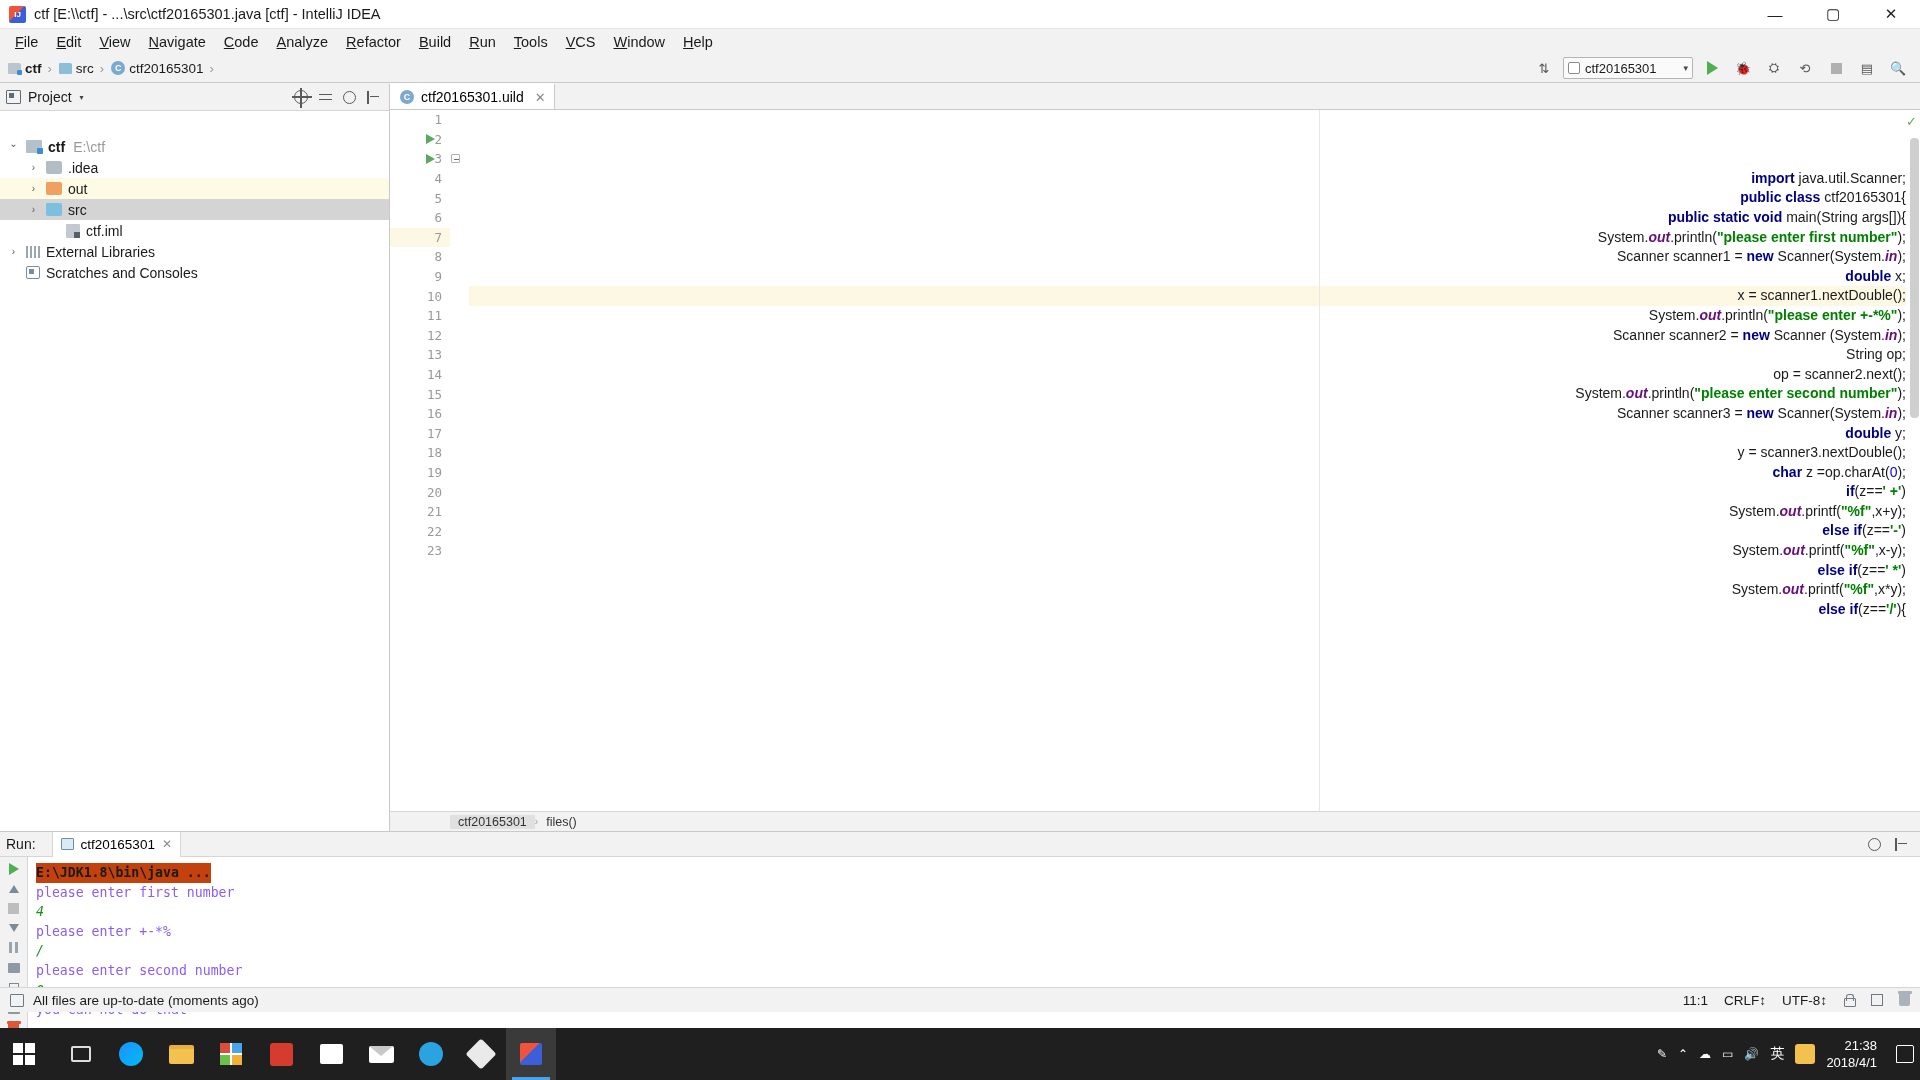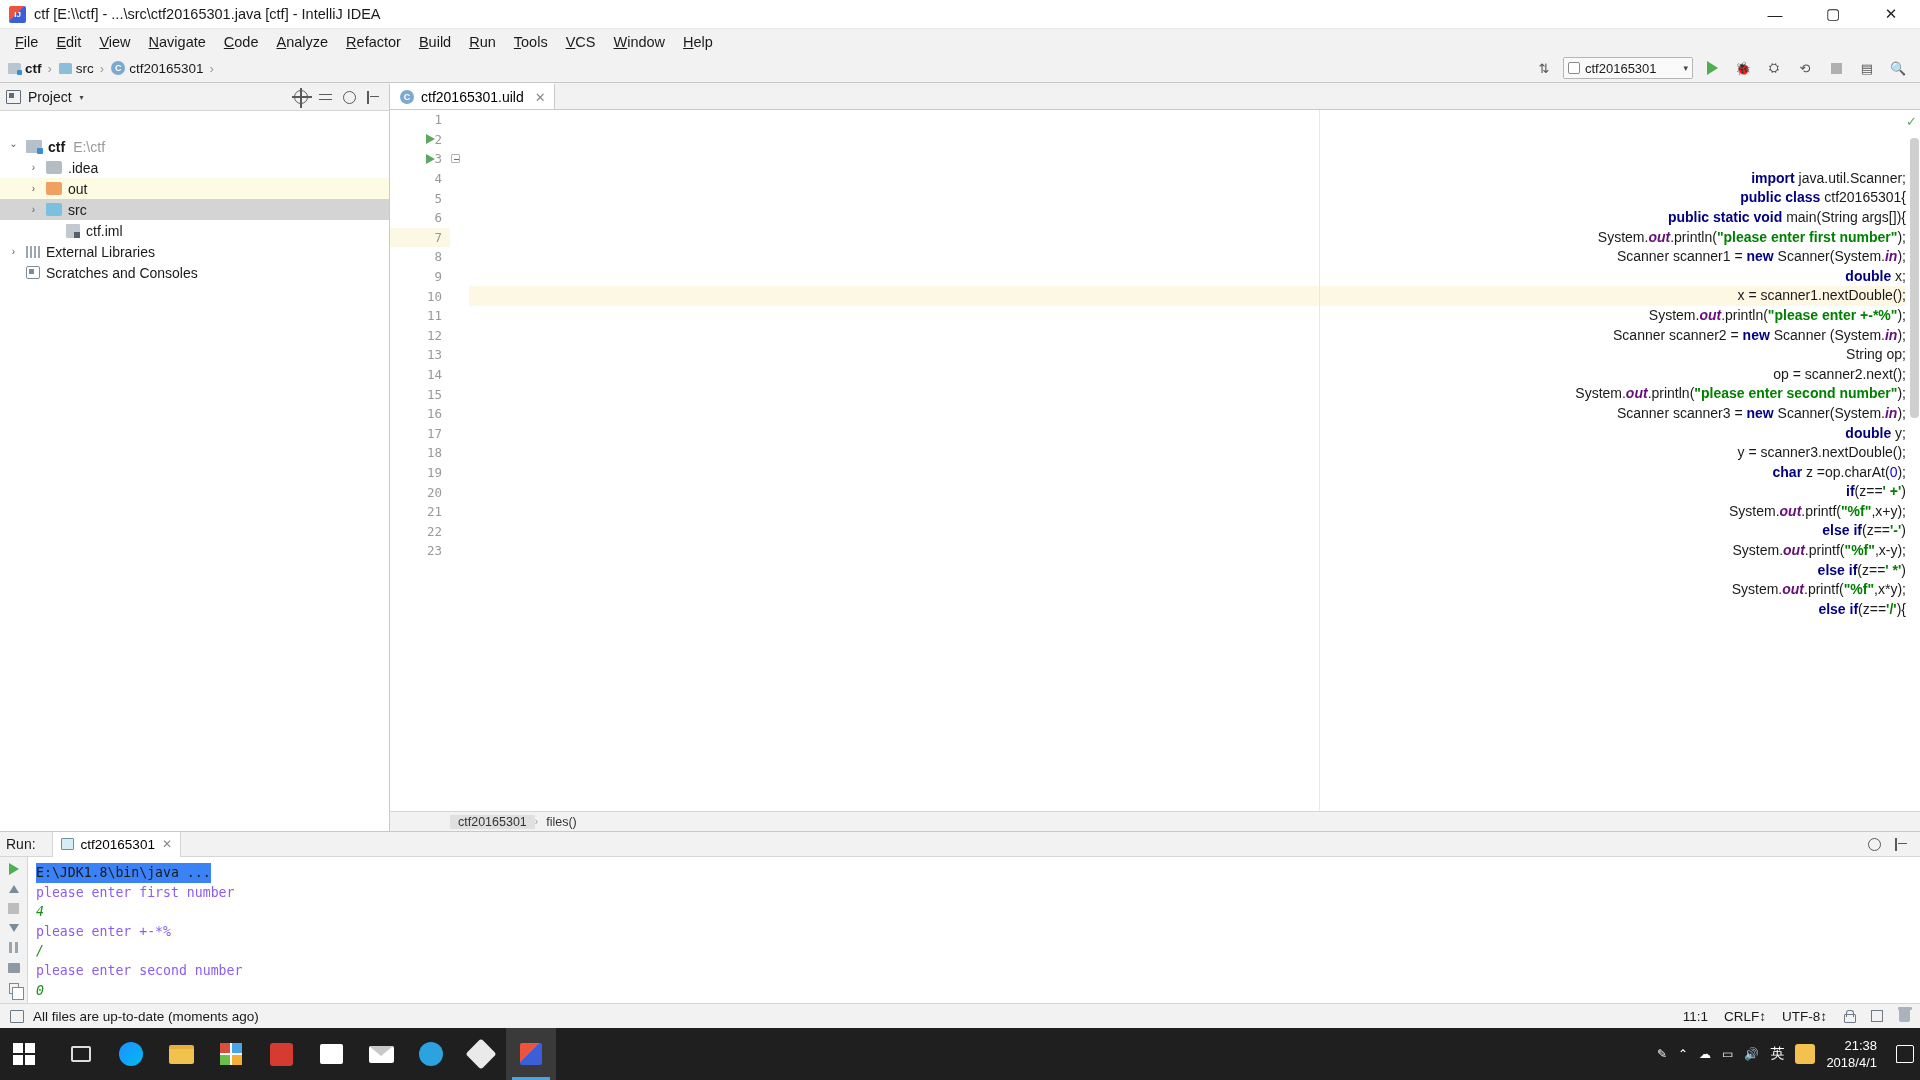--- a/index.html
+++ b/index.html
@@ -176,26 +176,26 @@
   .rlb .bin::before{content:"";position:absolute;top:-3px;left:-1.5px;width:14px;height:2.5px;background:#e0563b;border-radius:1px;}
   .rlb .copy { width:10px;height:11px;border:1.6px solid #7a8b99;position:relative; }
   .rlb .copy::after{content:"";position:absolute;left:2.5px;top:2.5px;width:10px;height:11px;border:1.6px solid #7a8b99;background:#fff;}
   .rlb .print { width:12px;height:10px;background:#8e99a3;border-radius:1px; }
   .rlb .pin { width:3px;height:11px;background:#cf7a2c;position:relative; }
   .rlb .pin::before{content:"";position:absolute;left:-3.5px;top:0;width:10px;height:4px;background:#cf7a2c;}
 
   .console { flex:1; overflow:hidden; padding:6px 0 0 8px;
     font-family:"DejaVu Sans Mono", monospace; font-size:13.2px; line-height:19.6px;
     color:#1a1a1a; white-space:pre; }
-  .cons-cmd { background:#3b82f6; color:#1a1a1a; display:inline-block; }
+  .cons-cmd { background:#c2410c; color:#1a1a1a; display:inline-block;font-weight:bold; }
   .cons-in { color:#1a8f1a; font-style:italic; }
   .cons-sys { color:#8b5cf6; }
 
   
-  .statusbar { position:absolute; left:0; right:0; bottom:52px; height:25px; background:#f2f2f2;
+  .statusbar { position:absolute; left:0; right:0; bottom:68px; height:25px; background:#f2f2f2;
     border-top:1px solid #d6d6d6; display:flex; align-items:center; padding:0 10px; }
   .sb-ic { width:14px;height:13px;border:1.5px solid #6d7a86;border-radius:1px;margin-right:9px;flex:none; }
   .sb-text { font-size:13.5px; color:#1a1a1a; }
   .sb-right { margin-left:auto; display:flex; align-items:center; gap:16px;
     font-size:13.5px; color:#1a1a1a; }
   .sb-lock { width:12px;height:13px;position:relative; }
   .sb-lock::before{content:"";position:absolute;left:1px;bottom:0;width:10px;height:7px;border:1.4px solid #6d7a86;border-radius:1px;}
   .sb-lock::after{content:"";position:absolute;left:3px;top:0;width:6px;height:6px;border:1.4px solid #6d7a86;border-bottom:none;border-radius:3px 3px 0 0;}
   .sb-sq { width:12px;height:12px;border:1.5px solid #6d7a86; }
   .sb-bin { width:11px;height:12px;background:#aab3bb;border-radius:0 0 2px 2px;position:relative; }

